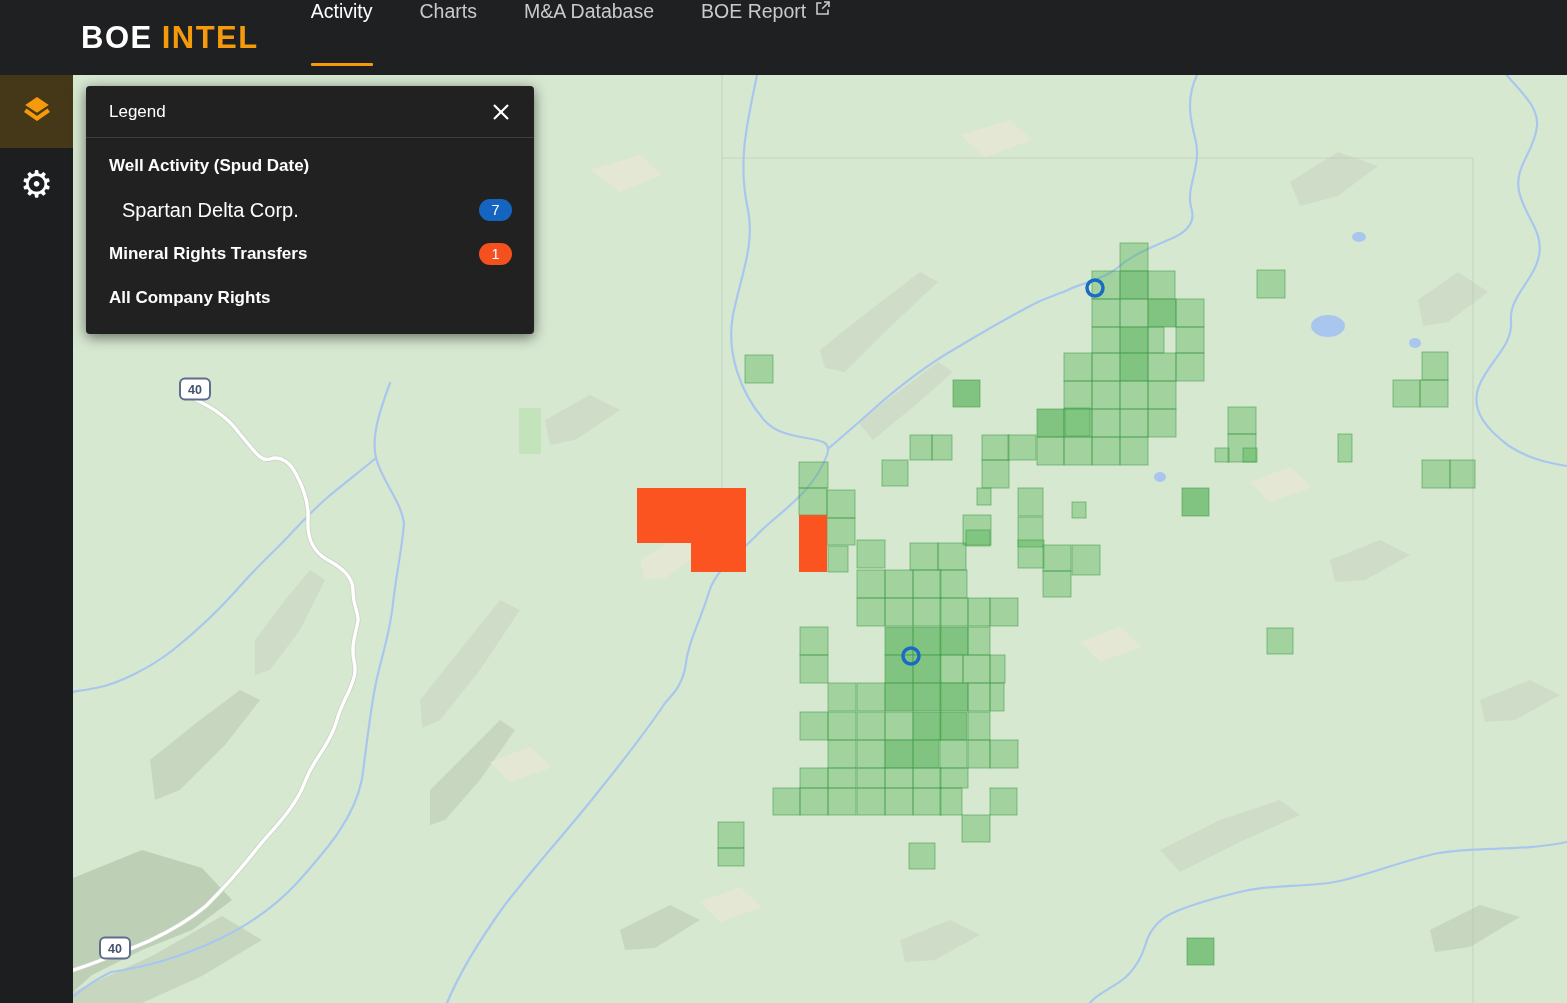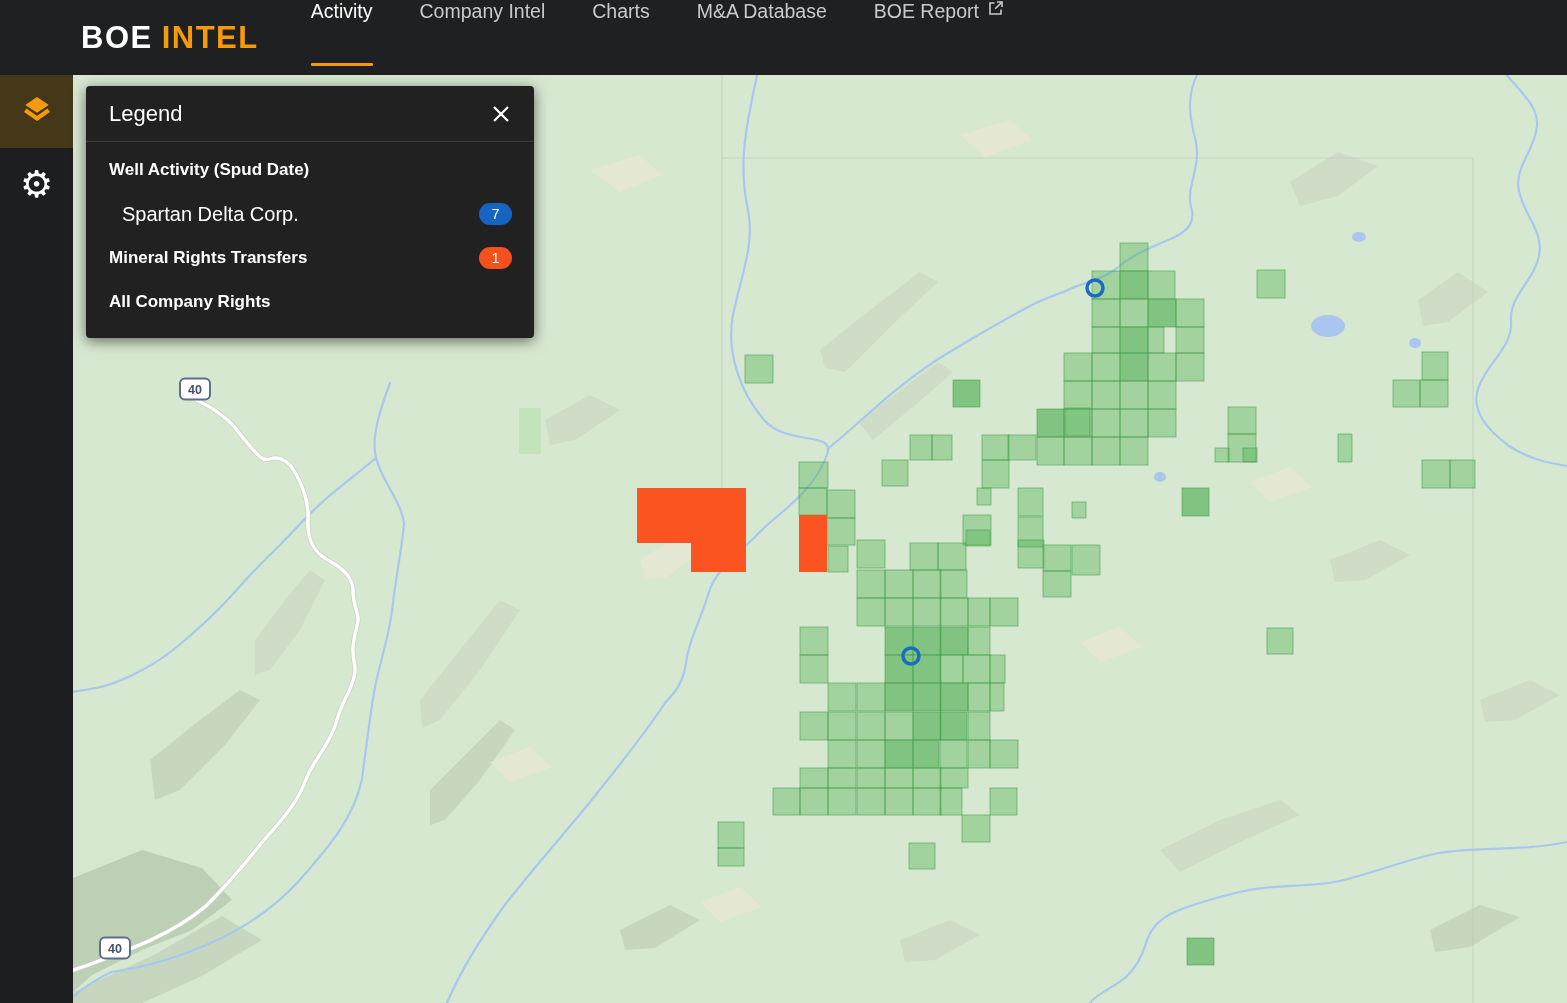--- a/index.html
+++ b/index.html
@@ -27,21 +27,21 @@
   .gear-glyph{color:#ffffff;font-size:37px;line-height:1;font-family:"DejaVu Sans",sans-serif;}
 
   
   #map-svg{position:absolute;left:73px;top:75px;z-index:1;}
 
   
   #legend{position:absolute;left:86px;top:86px;width:448px;background:#212121;z-index:40;
     border-radius:4px;box-shadow:0 3px 14px rgba(0,0,0,.55);color:#fff;padding-bottom:14px;}
   #legend-header{display:flex;align-items:center;justify-content:space-between;
     padding:15px 22px 14px 23px;border-bottom:1px solid #3d3d3d;}
-  #legend-title{font-size:22px;font-weight:400;color:#fff;}
+  #legend-title{font-size:17px;font-weight:400;color:#fff;}
   #legend-close{width:22px;height:22px;cursor:pointer;display:flex;align-items:center;justify-content:center;}
   #legend-rows{padding-top:6px;}
   .legend-row{display:flex;align-items:center;justify-content:space-between;
     padding:10px 22px 10px 23px;min-height:24px;}
   .legend-row .label{color:#fdfdfd;}
   .legend-row.heading .label{font-weight:700;font-size:17px;}
   .legend-row.item{padding-left:36px;}
   .legend-row.item .label{font-weight:400;font-size:20px;}
   .badge{min-width:13px;text-align:center;color:#fff;font-size:14.5px;font-weight:400;
     padding:2px 10px;border-radius:12px;line-height:18px;}
@@ -237,23 +237,20 @@
 
   <div id="navbar">
     <div id="logo">
       <span class="lp">BOE</span><span class="la">INTEL</span>
     </div>
     <div id="nav-tabs">
         <div class="tab active">
           <span>Activity</span>
         </div>
         <div class="tab">
-          <span>Company Intel</span>
-        </div>
-        <div class="tab">
           <span>Charts</span>
         </div>
         <div class="tab">
           <span>M&amp;A Database</span>
         </div>
         <div class="tab">
           <span>BOE Report</span>
           <svg width="16" height="16" viewBox="0 0 16 16" fill="none" stroke="#c9cacb" stroke-width="1.6">
             <path d="M13,9.5 V14 H2 V3 H6.5"></path>
             <path d="M9,2 H14 V7"></path>

